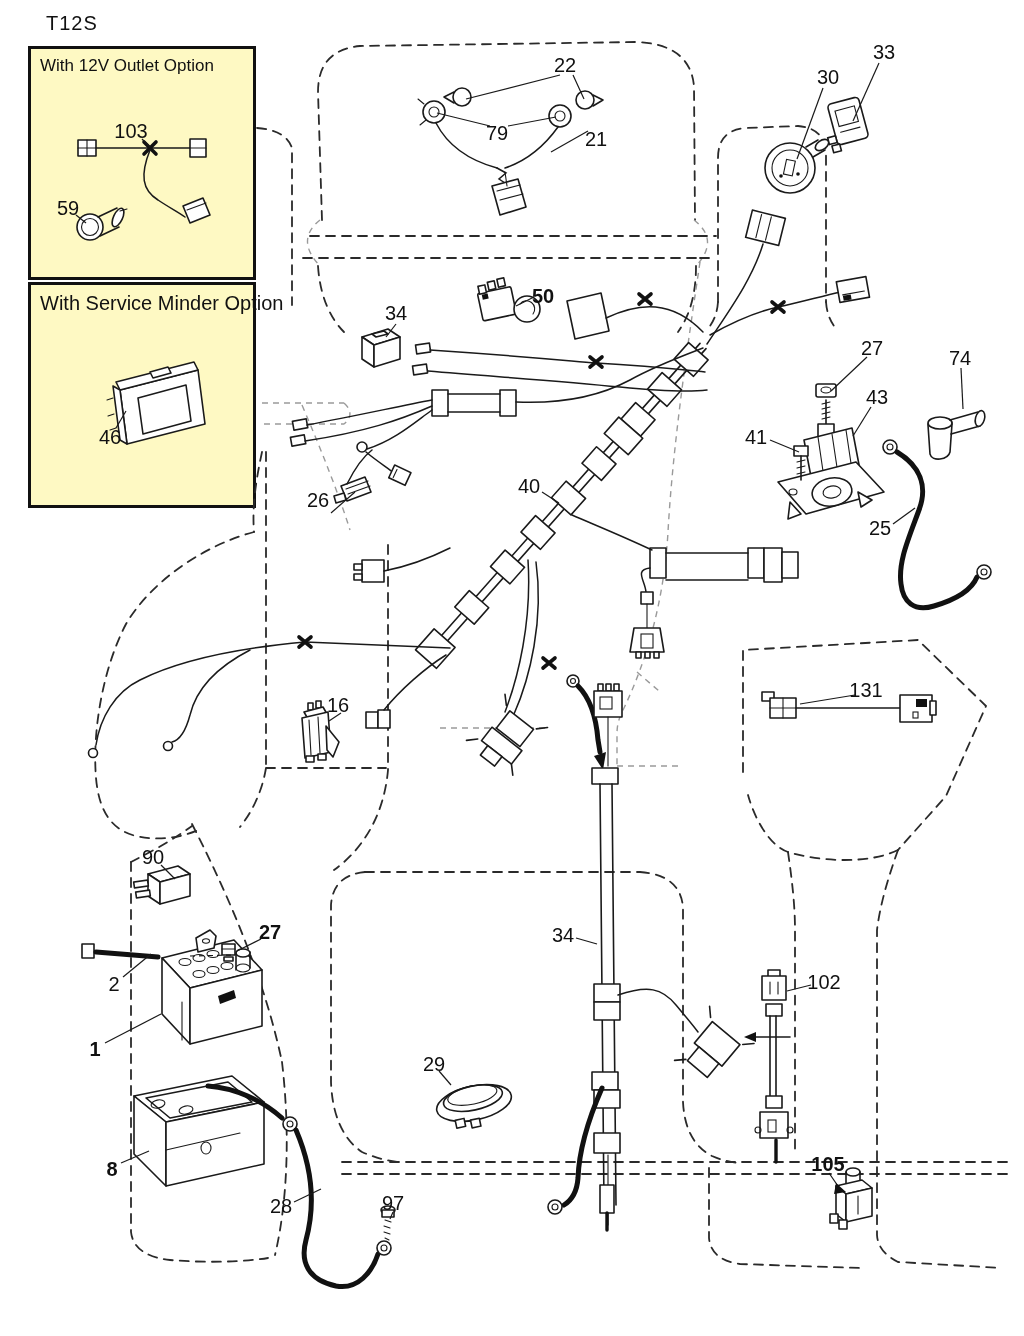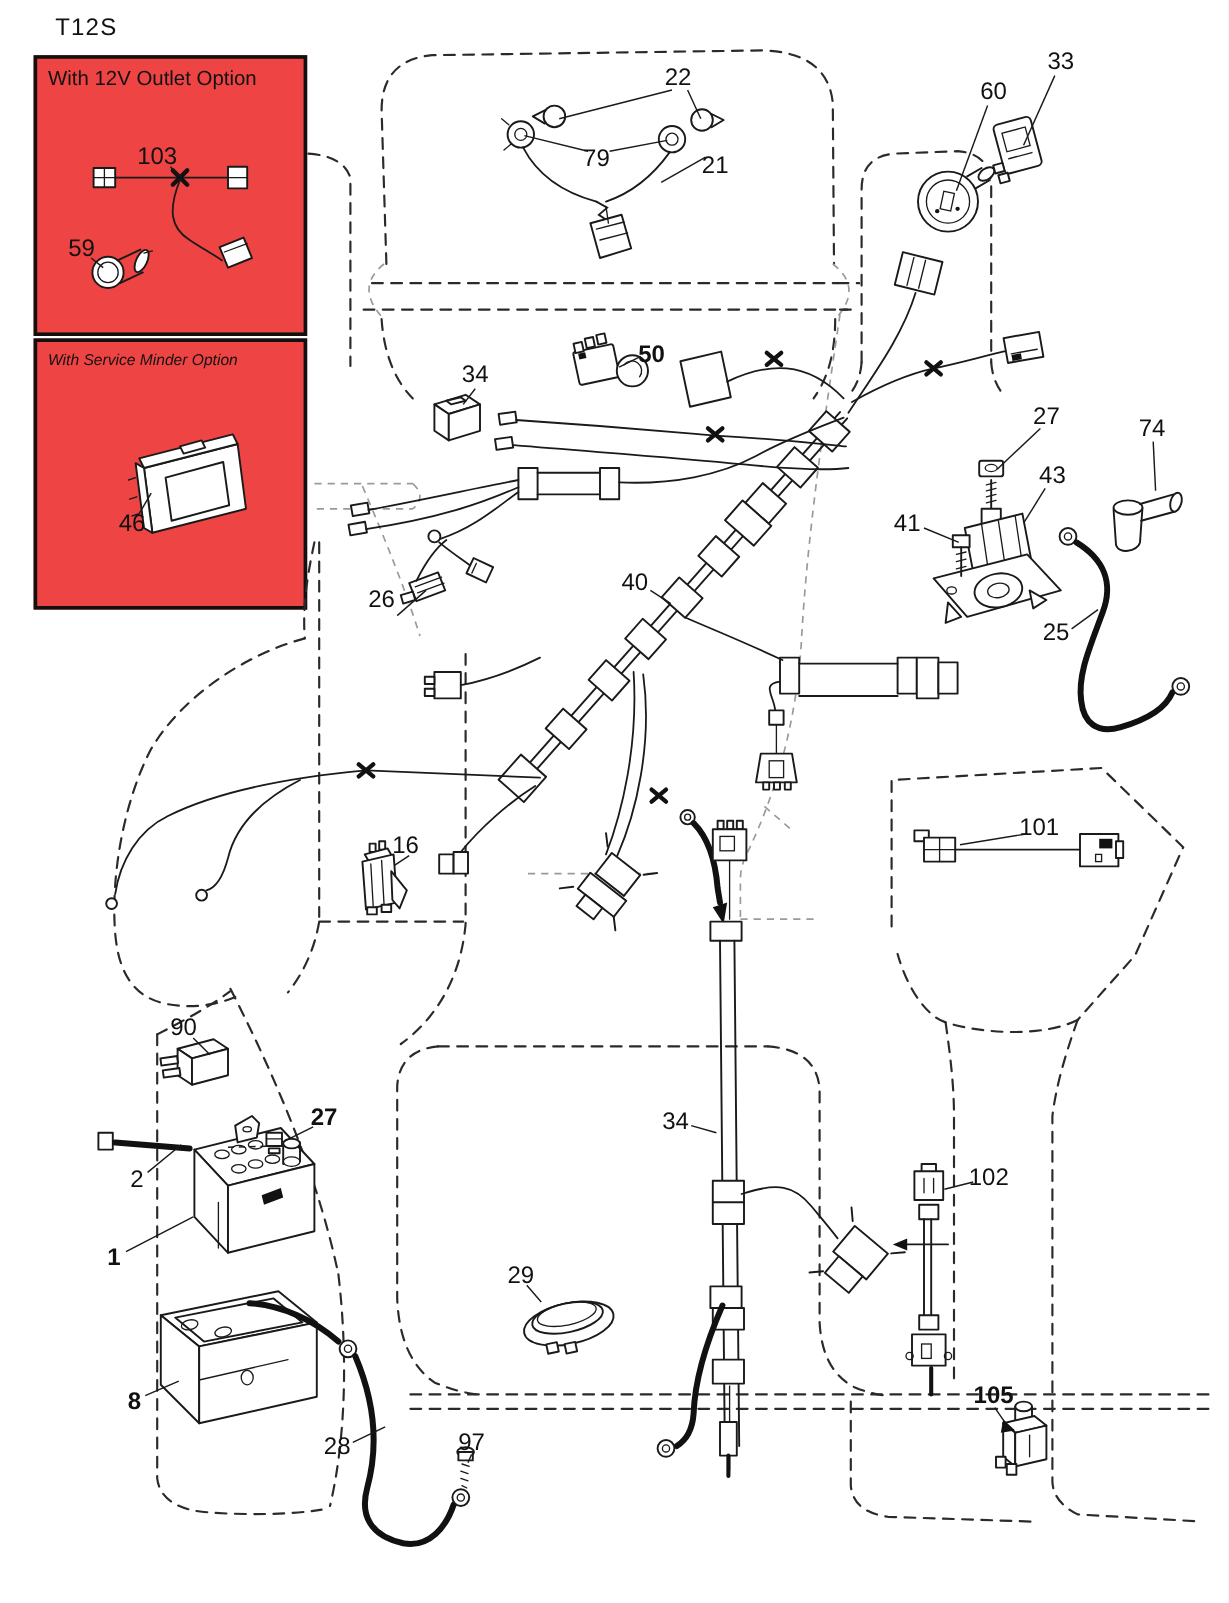--- a/index.html
+++ b/index.html
@@ -1,23 +1,23 @@
 <!DOCTYPE html>
 <html><head>
 <meta charset="utf-8">
 <style>
   html,body{margin:0;padding:0;background:#e8e8e8;}
   .stage{position:relative;width:1024px;height:1336px;background:#ffffff;overflow:hidden;
          font-family:"Liberation Sans", sans-serif;color:#111;}
   .page-title{position:absolute;left:35px;top:12px;font-size:20px;letter-spacing:1px;color:#111;margin-left:11px;}
-  .inset{position:absolute;border:3px solid #111;background:#ef4444;box-sizing:border-box;}
+  .inset{position:absolute;border:3px solid #111;background:#fef9c3;box-sizing:border-box;}
   .inset-1{left:28px;top:46px;width:228px;height:234px;}
   .inset-2{left:28px;top:282px;width:228px;height:226px;}
   .inset-title{position:absolute;top:7px;left:9px;font-size:17px;white-space:nowrap;color:#111;}
-  .inset-2 .inset-title{font-size:13px;font-style:italic;}
+  .inset-2 .inset-title{font-size:20px;}
   svg.art{position:absolute;left:0;top:0;pointer-events:none;}
   .callout{position:absolute;transform:translate(-50%,-50%);font-size:20px;color:#111;white-space:nowrap;}
   .callout.bold{font-weight:700;}
   
   .ln{stroke:#1a1a1a;fill:none;stroke-width:1.6;stroke-linecap:round;stroke-linejoin:round}
   .thin{stroke:#1a1a1a;fill:none;stroke-width:1.1;stroke-linecap:round}
   .wire{stroke:#1a1a1a;fill:none;stroke-width:1.5;stroke-linecap:round}
   .cab{stroke:#111;fill:none;stroke-width:5;stroke-linecap:round}
   .cab2{stroke:#111;fill:none;stroke-width:3.4;stroke-linecap:round}
   .dash{stroke:#2a2a2a;fill:none;stroke-width:1.8;stroke-dasharray:9 7;stroke-linecap:round}
@@ -492,33 +492,33 @@
       <path class="ld" d="M393,1212 L390,1219"></path>
     </g>
   </svg>
 
   <span class="callout" style="left:131px;top:131px">103</span>
   <span class="callout" style="left:68px;top:208px">59</span>
   <span class="callout" style="left:110px;top:437px">46</span>
   <span class="callout" style="left:565px;top:65px">22</span>
   <span class="callout" style="left:497px;top:133px">79</span>
   <span class="callout" style="left:596px;top:139px">21</span>
-  <span class="callout" style="left:828px;top:77px">60</span>
+  <span class="callout" style="left:828px;top:77px">30</span>
   <span class="callout" style="left:884px;top:52px">33</span>
   <span class="callout bold" style="left:543px;top:296px">50</span>
   <span class="callout" style="left:396px;top:313px">34</span>
   <span class="callout" style="left:872px;top:348px">27</span>
   <span class="callout" style="left:960px;top:358px">74</span>
   <span class="callout" style="left:877px;top:397px">43</span>
   <span class="callout" style="left:756px;top:437px">41</span>
   <span class="callout" style="left:880px;top:528px">25</span>
   <span class="callout" style="left:318px;top:500px">26</span>
   <span class="callout" style="left:529px;top:486px">40</span>
   <span class="callout" style="left:338px;top:705px">16</span>
-  <span class="callout" style="left:866px;top:690px">101</span>
+  <span class="callout" style="left:866px;top:690px">131</span>
   <span class="callout" style="left:153px;top:857px">90</span>
   <span class="callout" style="left:114px;top:984px">2</span>
   <span class="callout bold" style="left:270px;top:932px">27</span>
   <span class="callout bold" style="left:95px;top:1049px">1</span>
   <span class="callout bold" style="left:112px;top:1169px">8</span>
   <span class="callout" style="left:563px;top:935px">34</span>
   <span class="callout" style="left:434px;top:1064px">29</span>
   <span class="callout" style="left:824px;top:982px">102</span>
   <span class="callout bold" style="left:828px;top:1164px">105</span>
   <span class="callout" style="left:281px;top:1206px">28</span>

